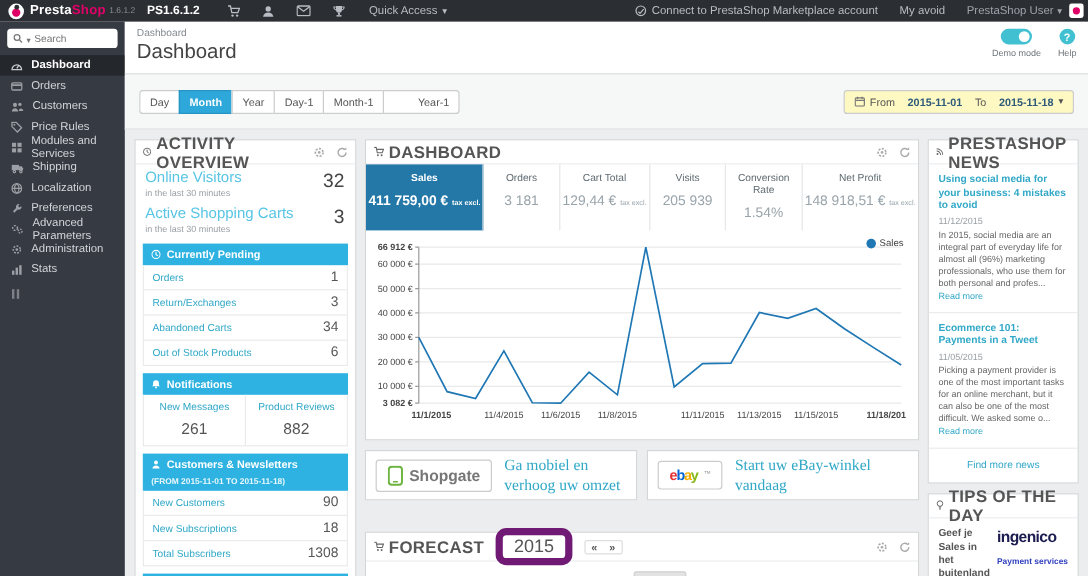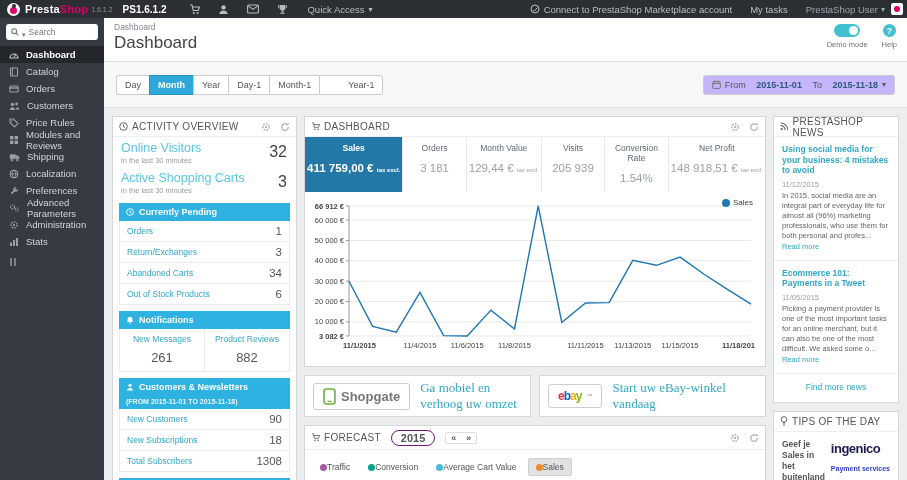--- a/index.html
+++ b/index.html
@@ -50,32 +50,32 @@
     display:flex; align-items:center; justify-content:center; margin:0 auto; cursor:pointer; }
   .head-mini-label { font-size:7.5px; color:#6e757b; margin-top:3px; }
 
   .toolbar { height:46px; background:#f6f7f7; border-bottom:1px solid #dfe1e2; display:flex; align-items:center; padding:0 12px; }
   .range-group { display:flex; }
   .range-btn { font-size:9px; color:#555; background:#fff; border:1px solid #ccc; border-right:none;
     padding:4px 8px; cursor:pointer; }
   .range-btn:first-child { border-radius:3px 0 0 3px; }
   .range-btn:last-child { border-right:1px solid #ccc; border-radius:0 3px 3px 0;padding-left:28px; }
   .range-btn.active { background:#2ea8da; border-color:#2694c2; color:#fff; font-weight:bold; }
-  .date-btn { margin-left:auto; background:#c4b5fd; border:1px solid #ccc; border-radius:3px; padding:4px 8px;
+  .date-btn { margin-left:auto; background:#fef9c3; border:1px solid #ccc; border-radius:3px; padding:4px 8px;
     font-size:9px; color:#555; display:flex; align-items:center; gap:4px; cursor:pointer; }
   .date-btn b { color:#2e5a7a; }
 
   .content { display:flex; gap:7px; padding:8px; height:372px; overflow:hidden; align-items:flex-start; }
   .col1 { width:185px; flex:none; }
   .col2 { width:462px; flex:none; }
   .col3 { flex:1; min-width:0; }
 
   .panel { background:#fff; border:1px solid #d4d6d8; margin-bottom:8px; }
   .panel-hd { height:20px; display:flex; align-items:center; gap:4px; padding:0 6px; border-bottom:1px solid #eceeef; }
-  .panel-hd .ttl { font-size:10px; font-weight:normal; color:#555; letter-spacing:.3px; }
+  .panel-hd .ttl { font-size:14px; font-weight:bold; color:#555; letter-spacing:.3px; }
   .panel-hd .sp { margin-left:auto; }
   .hd-btn { display:inline-flex; margin-left:5px; cursor:pointer; }
 
   
   .big-metric { padding:4px 8px 2px; position:relative; }
   .big-metric .bm-label { color:#58c5e4; font-size:12.5px; }
   .big-metric .bm-sub { color:#9aa0a5; font-size:7.5px; margin-top:1px; }
   .big-metric .bm-val { position:absolute; right:9px; top:6px; font-size:16px; color:#444; }
   .blue-sec { margin:6px 6px 0; }
   .blue-sec-hd { background:#2eb2e2; color:#fff; font-size:9px; font-weight:bold; padding:4px 7px;
@@ -100,30 +100,30 @@
   .kpi .k-val .k-sub { font-size:6px; }
   .kpi.active { background:#2478a8; }
   .kpi.active .k-label, .kpi.active .k-val { color:#fff; font-weight:bold; }
   .kpi.sales { flex:1.25; }
   .kpi.netprofit { flex:1.3; }
   .chart-wrap { position:relative; padding:4px 2px 2px; }
   .chart-legend { position:absolute; right:12px; top:6px; display:flex; align-items:center; gap:3px; font-size:8px; color:#444; }
   .chart-legend i { width:8px; height:8px; border-radius:50%; }
 
   
-  .mod-row { display:flex; gap:8px; margin-bottom:8px; }
+  .mod-row { display:flex; gap:8px; margin-bottom:26px; }
   .mod-panel { flex:1; background:#fff; border:1px solid #d4d6d8; height:42px; display:flex; align-items:center; padding:0 8px; gap:10px; }
   .logo-box { border:1px solid #ccc; border-radius:3px; padding:4px 9px; display:flex; align-items:center; gap:5px; background:#fff; }
   .shopgate-name { font-size:13px; color:#777; font-weight:bold; }
   .mod-link { font-size:13px; color:#31a8c7; cursor:pointer;font-family:Liberation Serif, serif; }
   .ebay-name { font-size:12px; font-weight:bold; letter-spacing:-1px; }
   .ebay-tm { font-size:6px; color:#999; vertical-align:top; }
 
   
-  .year-pill { border:1px solid #701a75; border-radius:9px; padding:1px 9px; font-size:11px; font-weight:bold; color:#555; margin-left:6px; }
+  .year-pill { border:6px solid #701a75; border-radius:9px; padding:1px 9px; font-size:15px; font-weight:normal; color:#555; margin-left:6px; }
   .nav-arrows { display:flex; margin-left:6px; border:1px solid #ddd; border-radius:2px; }
   .nav-arrows span { padding:0 5px; font-size:9px; font-weight:bold; color:#555; cursor:pointer; }
   .fc-legend { display:flex; gap:4px; padding:8px; }
   .fc-item { display:flex; align-items:center; gap:0; font-size:8.5px; color:#555; padding:3px 7px; cursor:pointer; border-radius:2px; }
   .fc-item i { width:7px; height:7px; border-radius:50%; }
   .fc-item.active { background:#e2e2e2; border:1px solid #cfcfcf; }
 
   
   .news-item { padding:7px 8px 8px; border-bottom:1px solid #ececec; }
   .news-title { color:#31a8c7; font-size:8.5px; font-weight:bold; line-height:1.25; cursor:pointer; }
@@ -180,21 +180,21 @@
     </span>
   <span class="tb-right">
     <span class="tb-link">
       <svg width="10" height="10" viewBox="0 0 10 10">
           <circle cx="5" cy="5" r="4" fill="none" stroke="#b9bdc3" stroke-width="1"></circle>
           <path d="M3 5.8l1.4 1.4L7.4 3.6" fill="none" stroke="#b9bdc3" stroke-width="1"></path>
         </svg>
       <span>Connect to PrestaShop Marketplace account</span>
     </span>
     <span class="tb-link">
-        <span>My tasks</span>
+        <span>My avoid</span>
       </span>
     <span class="tb-user caret">
         <span>PrestaShop User</span>
       </span>
     <span class="tb-avatar">
         <i></i>
       </span>
   </span>
 </div>
 
@@ -210,27 +210,20 @@
 
   <div class="nav-item active">
     <svg width="10" height="10" viewBox="0 0 10 10">
         <path d="M1 8a4 4 0 1 1 8 0z" fill="none" stroke="#c6c9ce" stroke-width="1.1"></path>
         <path d="M5 7L7 4" stroke="#c6c9ce" stroke-width="1.1"></path>
       </svg>
     <span>Dashboard</span>
   </div>
   <div class="nav-item">
     <svg width="10" height="10" viewBox="0 0 10 10">
-        <rect x="1.5" y="1" width="7" height="8" rx="1" fill="none" stroke="#9ca0a6" stroke-width="1.1"></rect>
-        <path d="M3.4 1v8" stroke="#9ca0a6" stroke-width="1"></path>
-      </svg>
-    <span>Catalog</span>
-  </div>
-  <div class="nav-item">
-    <svg width="10" height="10" viewBox="0 0 10 10">
         <rect x="0.8" y="2" width="8.4" height="6" rx="1" fill="none" stroke="#9ca0a6" stroke-width="1.1"></rect>
         <path d="M1 4h8" stroke="#9ca0a6" stroke-width="1.4"></path>
       </svg>
     <span>Orders</span>
   </div>
   <div class="nav-item">
     <svg width="11" height="10" viewBox="0 0 11 10">
         <circle cx="3.5" cy="3.4" r="1.7" fill="#9ca0a6"></circle>
         <circle cx="7.6" cy="3" r="1.4" fill="#9ca0a6"></circle>
         <path d="M0.8 9c.4-2 1.5-2.8 2.7-2.8S5.8 7 6.2 9zM6.6 8.4c.3-1.4 1-2 1.9-2 .9 0 1.6.6 1.9 2z" fill="#9ca0a6"></path>
@@ -244,21 +237,21 @@
       </svg>
     <span>Price Rules</span>
   </div>
   <div class="nav-item">
     <svg width="10" height="10" viewBox="0 0 10 10">
         <rect x="1" y="1" width="3.4" height="3.4" fill="#9ca0a6"></rect>
         <rect x="5.6" y="1" width="3.4" height="3.4" fill="#9ca0a6"></rect>
         <rect x="1" y="5.6" width="3.4" height="3.4" fill="#9ca0a6"></rect>
         <rect x="5.6" y="5.6" width="3.4" height="3.4" fill="#9ca0a6"></rect>
       </svg>
-    <span>Modules and Reviews</span>
+    <span>Modules and Services</span>
   </div>
   <div class="nav-item">
     <svg width="11" height="10" viewBox="0 0 11 10">
         <rect x="0.8" y="2.4" width="6" height="4.4" fill="#9ca0a6"></rect>
         <path d="M6.8 3.6h2.2l1.2 1.6v1.6H6.8z" fill="#9ca0a6"></path>
         <circle cx="3" cy="8" r="1" fill="#363a42" stroke="#9ca0a6"></circle>
         <circle cx="8.4" cy="8" r="1" fill="#363a42" stroke="#9ca0a6"></circle>
       </svg>
     <span>Shipping</span>
   </div>
@@ -483,21 +476,21 @@
         <div class="kpi-row">
           <div class="kpi sales active">
             <div class="k-label">Sales</div>
             <div class="k-val"><span>411 759,00 €</span> <span class="k-sub">tax excl.</span></div>
           </div>
           <div class="kpi">
             <div class="k-label">Orders</div>
             <div class="k-val"><span>3 181</span></div>
           </div>
           <div class="kpi">
-            <div class="k-label">Month Value</div>
+            <div class="k-label">Cart Total</div>
             <div class="k-val"><span>129,44 €</span> <span class="k-sub">tax excl.</span></div>
           </div>
           <div class="kpi">
             <div class="k-label">Visits</div>
             <div class="k-val"><span>205 939</span></div>
           </div>
           <div class="kpi">
             <div class="k-label">Conversion Rate</div>
             <div class="k-val"><span>1.54%</span></div>
           </div>

